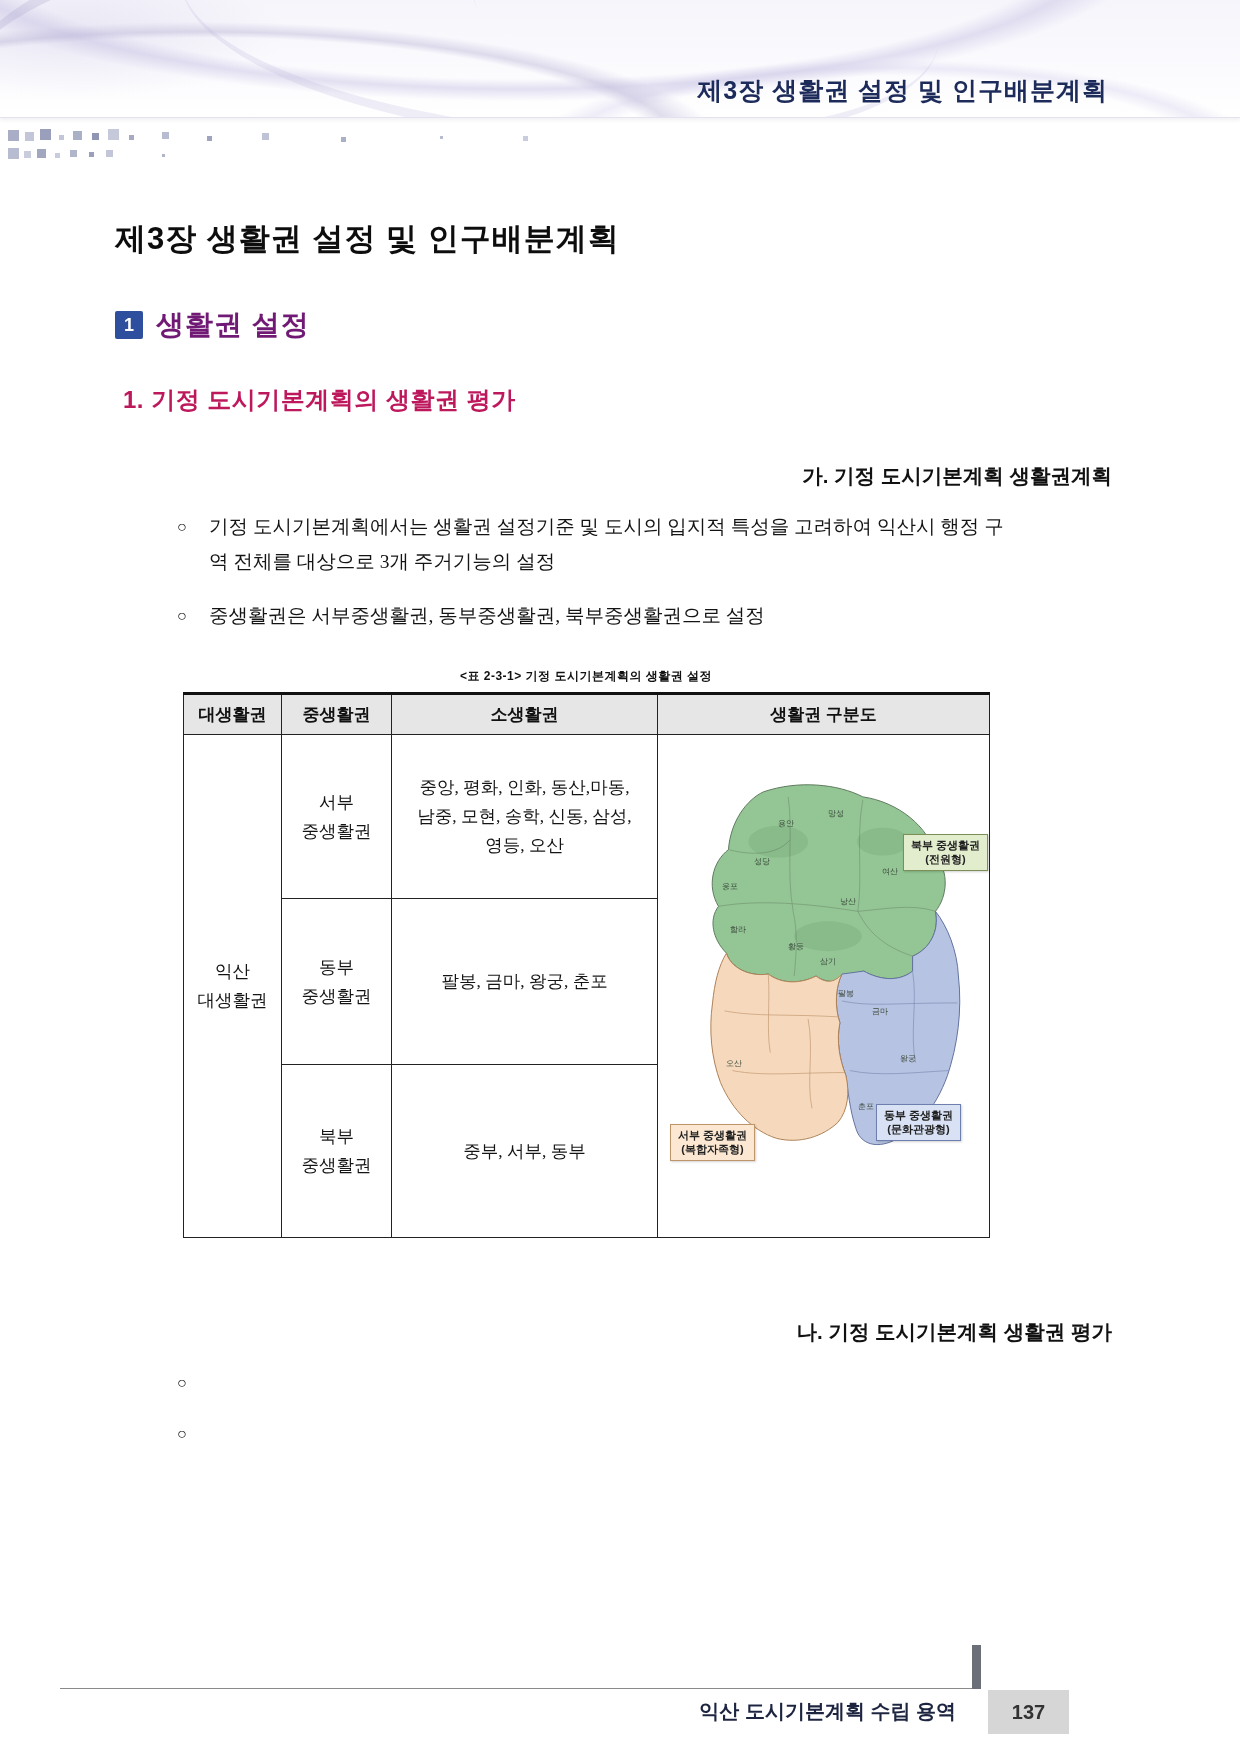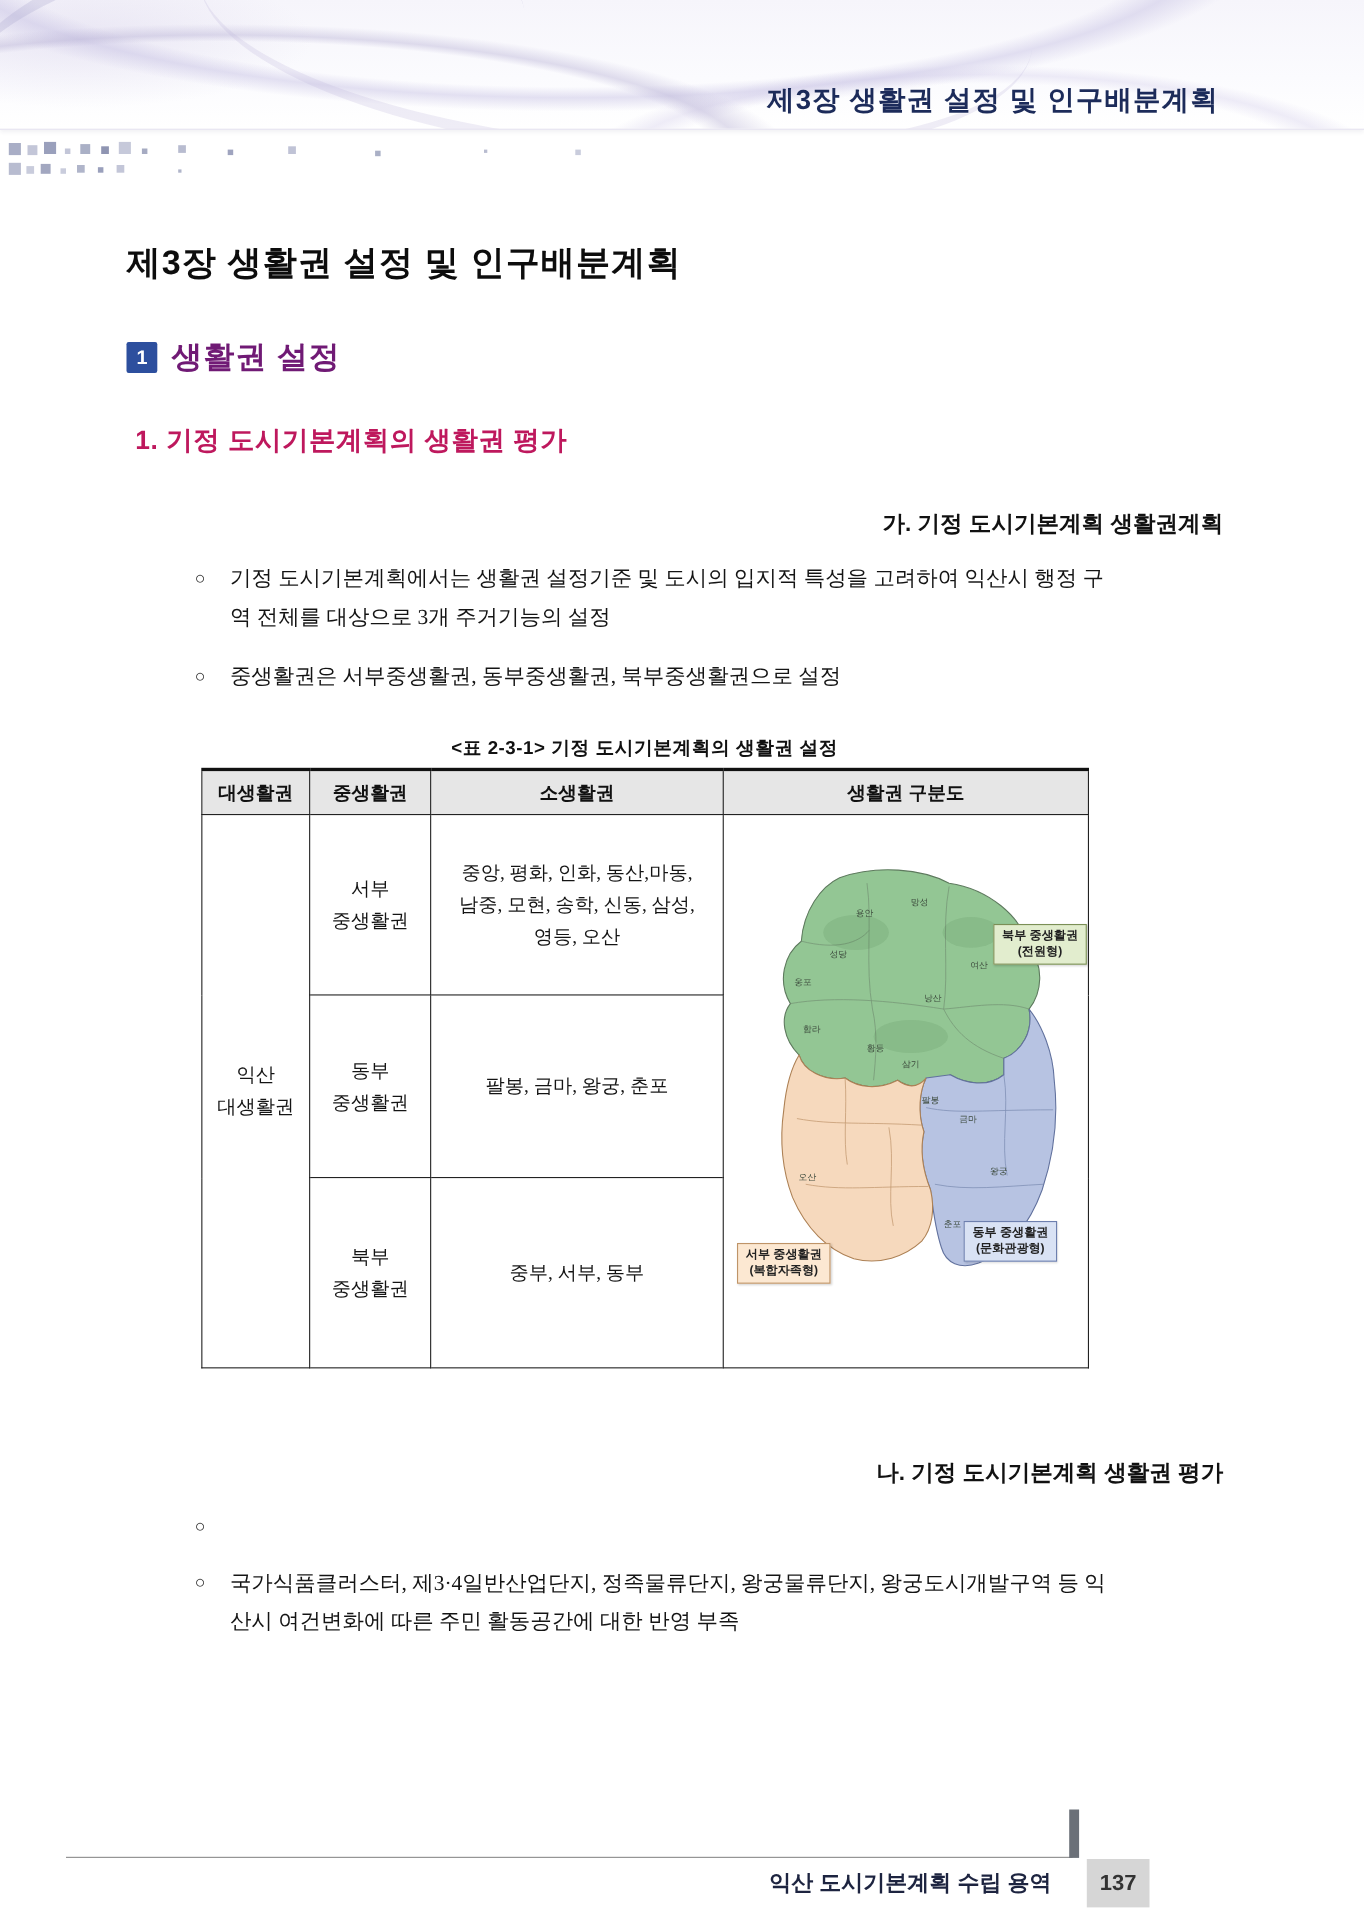--- a/index.html
+++ b/index.html
@@ -73,21 +73,21 @@
     font-size:20.5px; font-weight:bold; color:#111;text-align:right;
   }
   .bullet{ display:flex; margin:20px 0 0 62px; font-size:19.5px; line-height:1.78; color:#141414; }
   .bullet .marker{ flex:none; width:32px; font-size:16px; padding-top:3px; color:#222; }
   .bullet .btext{ flex:1; max-width:805px; }
 
   
   .table-block{ width:806px; margin:34px 0 0 68px; }
   .tbl-caption{
     text-align:center; font-family:"Liberation Sans","DejaVu Sans",sans-serif;
-    font-weight:bold; font-size:17px; color:#111; margin-bottom:7px; letter-spacing:0.5px;
+    font-weight:bold; font-size:12px; color:#111; margin-bottom:7px; letter-spacing:0.5px;
   }
   table.zone-table{ border-collapse:collapse; width:806px; table-layout:fixed; }
   table.zone-table col.c1{ width:98px; } table.zone-table col.c2{ width:110px; }
   table.zone-table col.c3{ width:266px; } table.zone-table col.c4{ width:332px; }
   table.zone-table th{
     background:#e6e6e6; border:1px solid #222; border-top:3px solid #111;
     font-family:"Liberation Sans","DejaVu Sans",sans-serif; font-weight:bold; font-size:17px;
     padding:8px 4px; color:#111;
   }
   table.zone-table td{
@@ -116,21 +116,21 @@
   .label-west{ top:352px; left:2px; background:#fce8d2; border:1px solid #bf9468; }
 
   
   .footer-rule{ position:absolute; left:60px; top:1688px; width:915px; height:1px; background:#8a8a8a; }
   .footer-tick{ position:absolute; left:972px; top:1645px; width:9px; height:44px; background:#6b7078; }
   .footer-label{
     position:absolute; top:1698px; right:284px;
     font-family:"Liberation Sans","DejaVu Sans",sans-serif; font-weight:bold; font-size:20px; color:#1d2440;
   }
   .footer-page{
-    position:absolute; top:1690px; left:988px; width:57px; height:44px; background:#d6d6d6;
+    position:absolute; top:1690px; left:988px; width:81px; height:44px; background:#d6d6d6;
     display:flex; align-items:center; justify-content:center;
     font-family:"Liberation Sans","DejaVu Sans",sans-serif; font-weight:bold; font-size:20px; color:#333;
   }
 </style>
 </head>
 <body>
 
 <div class="page">
 
   <div class="header-band">
@@ -269,21 +269,20 @@
       </table>
     </div>
 
     <h3 class="block-title" style="margin-top:80px;">나. 기정 도시기본계획 생활권 평가</h3>
 
     <div class="bullet">
       <span class="marker">○</span>
     </div>
     <div class="bullet">
       <span class="marker">○</span>
-      <span class="btext">국가식품클러스터, 제3·4일반산업단지, 정족물류단지, 왕궁물류단지, 왕궁도시개발구역 등 익산시 여건변화에 따른 주민 활동공간에 대한 반영 부족</span>
     </div>
 
   </div>
 
   <div class="footer-rule"></div>
   <div class="footer-tick"></div>
   <div class="footer-label">익산 도시기본계획 수립 용역</div>
   <div class="footer-page">137</div>
 
 </div>

